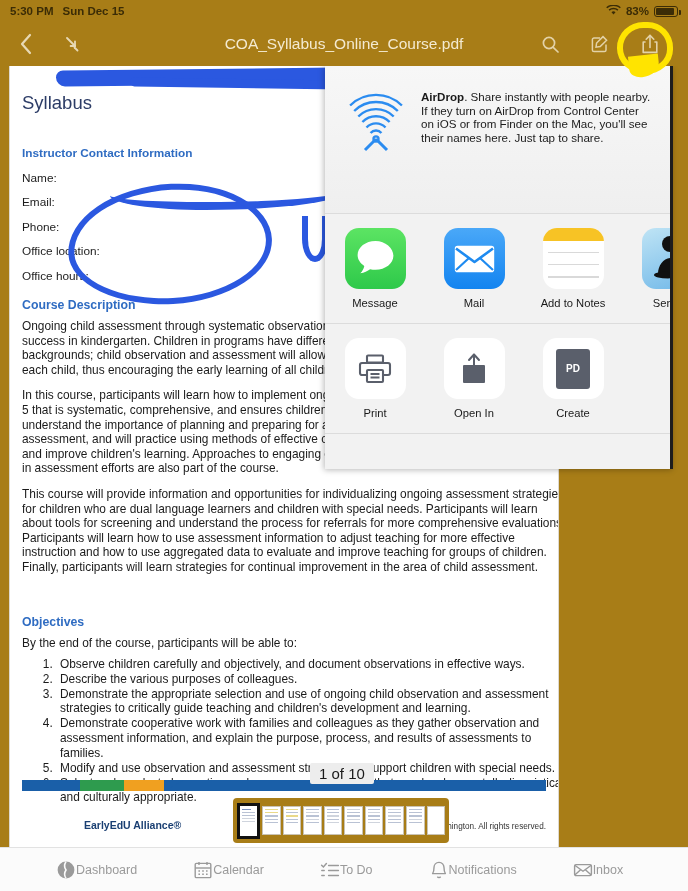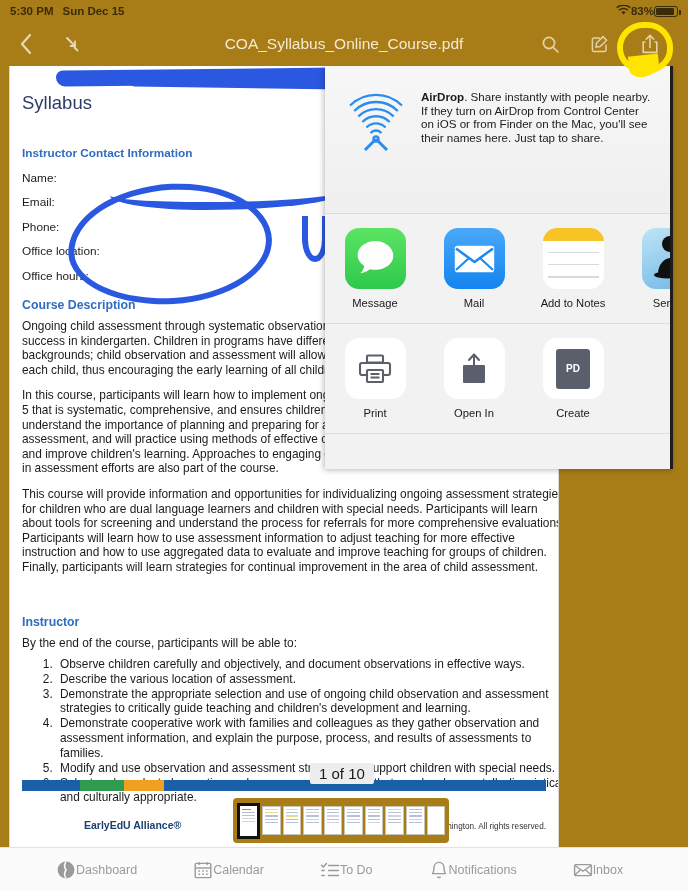--- a/index.html
+++ b/index.html
@@ -22,21 +22,21 @@
     width: 688px; height: 22px;
     background: #a87d17;
     display: flex; align-items: center;
     padding: 0 10px;
     color: #3b2c06;
     font-size: 11.5px;
     font-weight: bold;
     z-index: 40;
   }
   .status-left { display: flex; align-items: center; gap: 9px; }
-  .status-right { margin-left: auto; display: flex; align-items: center; }
+  .status-right { margin-left: auto; display: flex; align-items: center; gap: 5px; }
   .wifi-icon { display:block; }
   .battery {
     width: 24px; height: 11px;
     border: 1.6px solid #3b2c06;
     border-radius: 3px;
     position: relative;
     display: inline-block;
   }
   .battery::after {
     content: ""; position: absolute;
@@ -409,25 +409,25 @@
       </div>
 
       <div class="body-block" style="top:232px;">
         <div class="sec-head sec-title">Course Description</div>
         <p>Ongoing child assessment through systematic observation informs teaching to prepare each child for success in kindergarten. Children in programs have different needs, strengths, experiences and backgrounds; child observation and assessment will allow educators to meet the individual needs of each child, thus encouraging the early learning of all children.</p>
         <p>In this course, participants will learn how to implement ongoing assessment of children from birth to age 5 that is systematic, comprehensive, and ensures children are ready for kindergarten. Participants will understand the importance of planning and preparing for an effective system of ongoing child assessment, and will practice using methods of effective ongoing assessment to inform their teaching and improve children's learning. Approaches to engaging children's families and working with colleagues in assessment efforts are also part of the course.</p>
         <p>This course will provide information and opportunities for individualizing ongoing assessment strategies for children who are dual language learners and children with special needs. Participants will learn about tools for screening and understand the process for referrals for more comprehensive evaluations. Participants will learn how to use assessment information to adjust teaching for more effective instruction and how to use aggregated data to evaluate and improve teaching for groups of children. Finally, participants will learn strategies for continual improvement in the area of child assessment.</p>
       </div>
 
       <div class="body-block" style="top:549px;">
-        <div class="sec-head sec-title">Instructor</div>
+        <div class="sec-head sec-title">Objectives</div>
         <p style="margin-bottom:2px;">By the end of the course, participants will be able to:</p>
         <ol class="objectives">
           <li>Observe children carefully and objectively, and document observations in effective ways.</li>
-          <li>Describe the various location of assessment.</li>
+          <li>Describe the various purposes of colleagues.</li>
           <li>Demonstrate the appropriate selection and use of ongoing child observation and assessment strategies to critically guide teaching and children's development and learning.</li>
           <li>Demonstrate cooperative work with families and colleagues as they gather observation and assessment information, and explain the purpose, process, and results of assessments to families.</li>
           <li>Modify and use observation and assessment strategies to support children with special needs.</li>
           <li>Select and conduct observation and assessment strategies that are developmentally, linguistically, and culturally appropriate.</li>
         </ol>
       </div>
 
       <div class="doc-footer">
         <div class="footer-bar">
           <span class="g1"></span>

